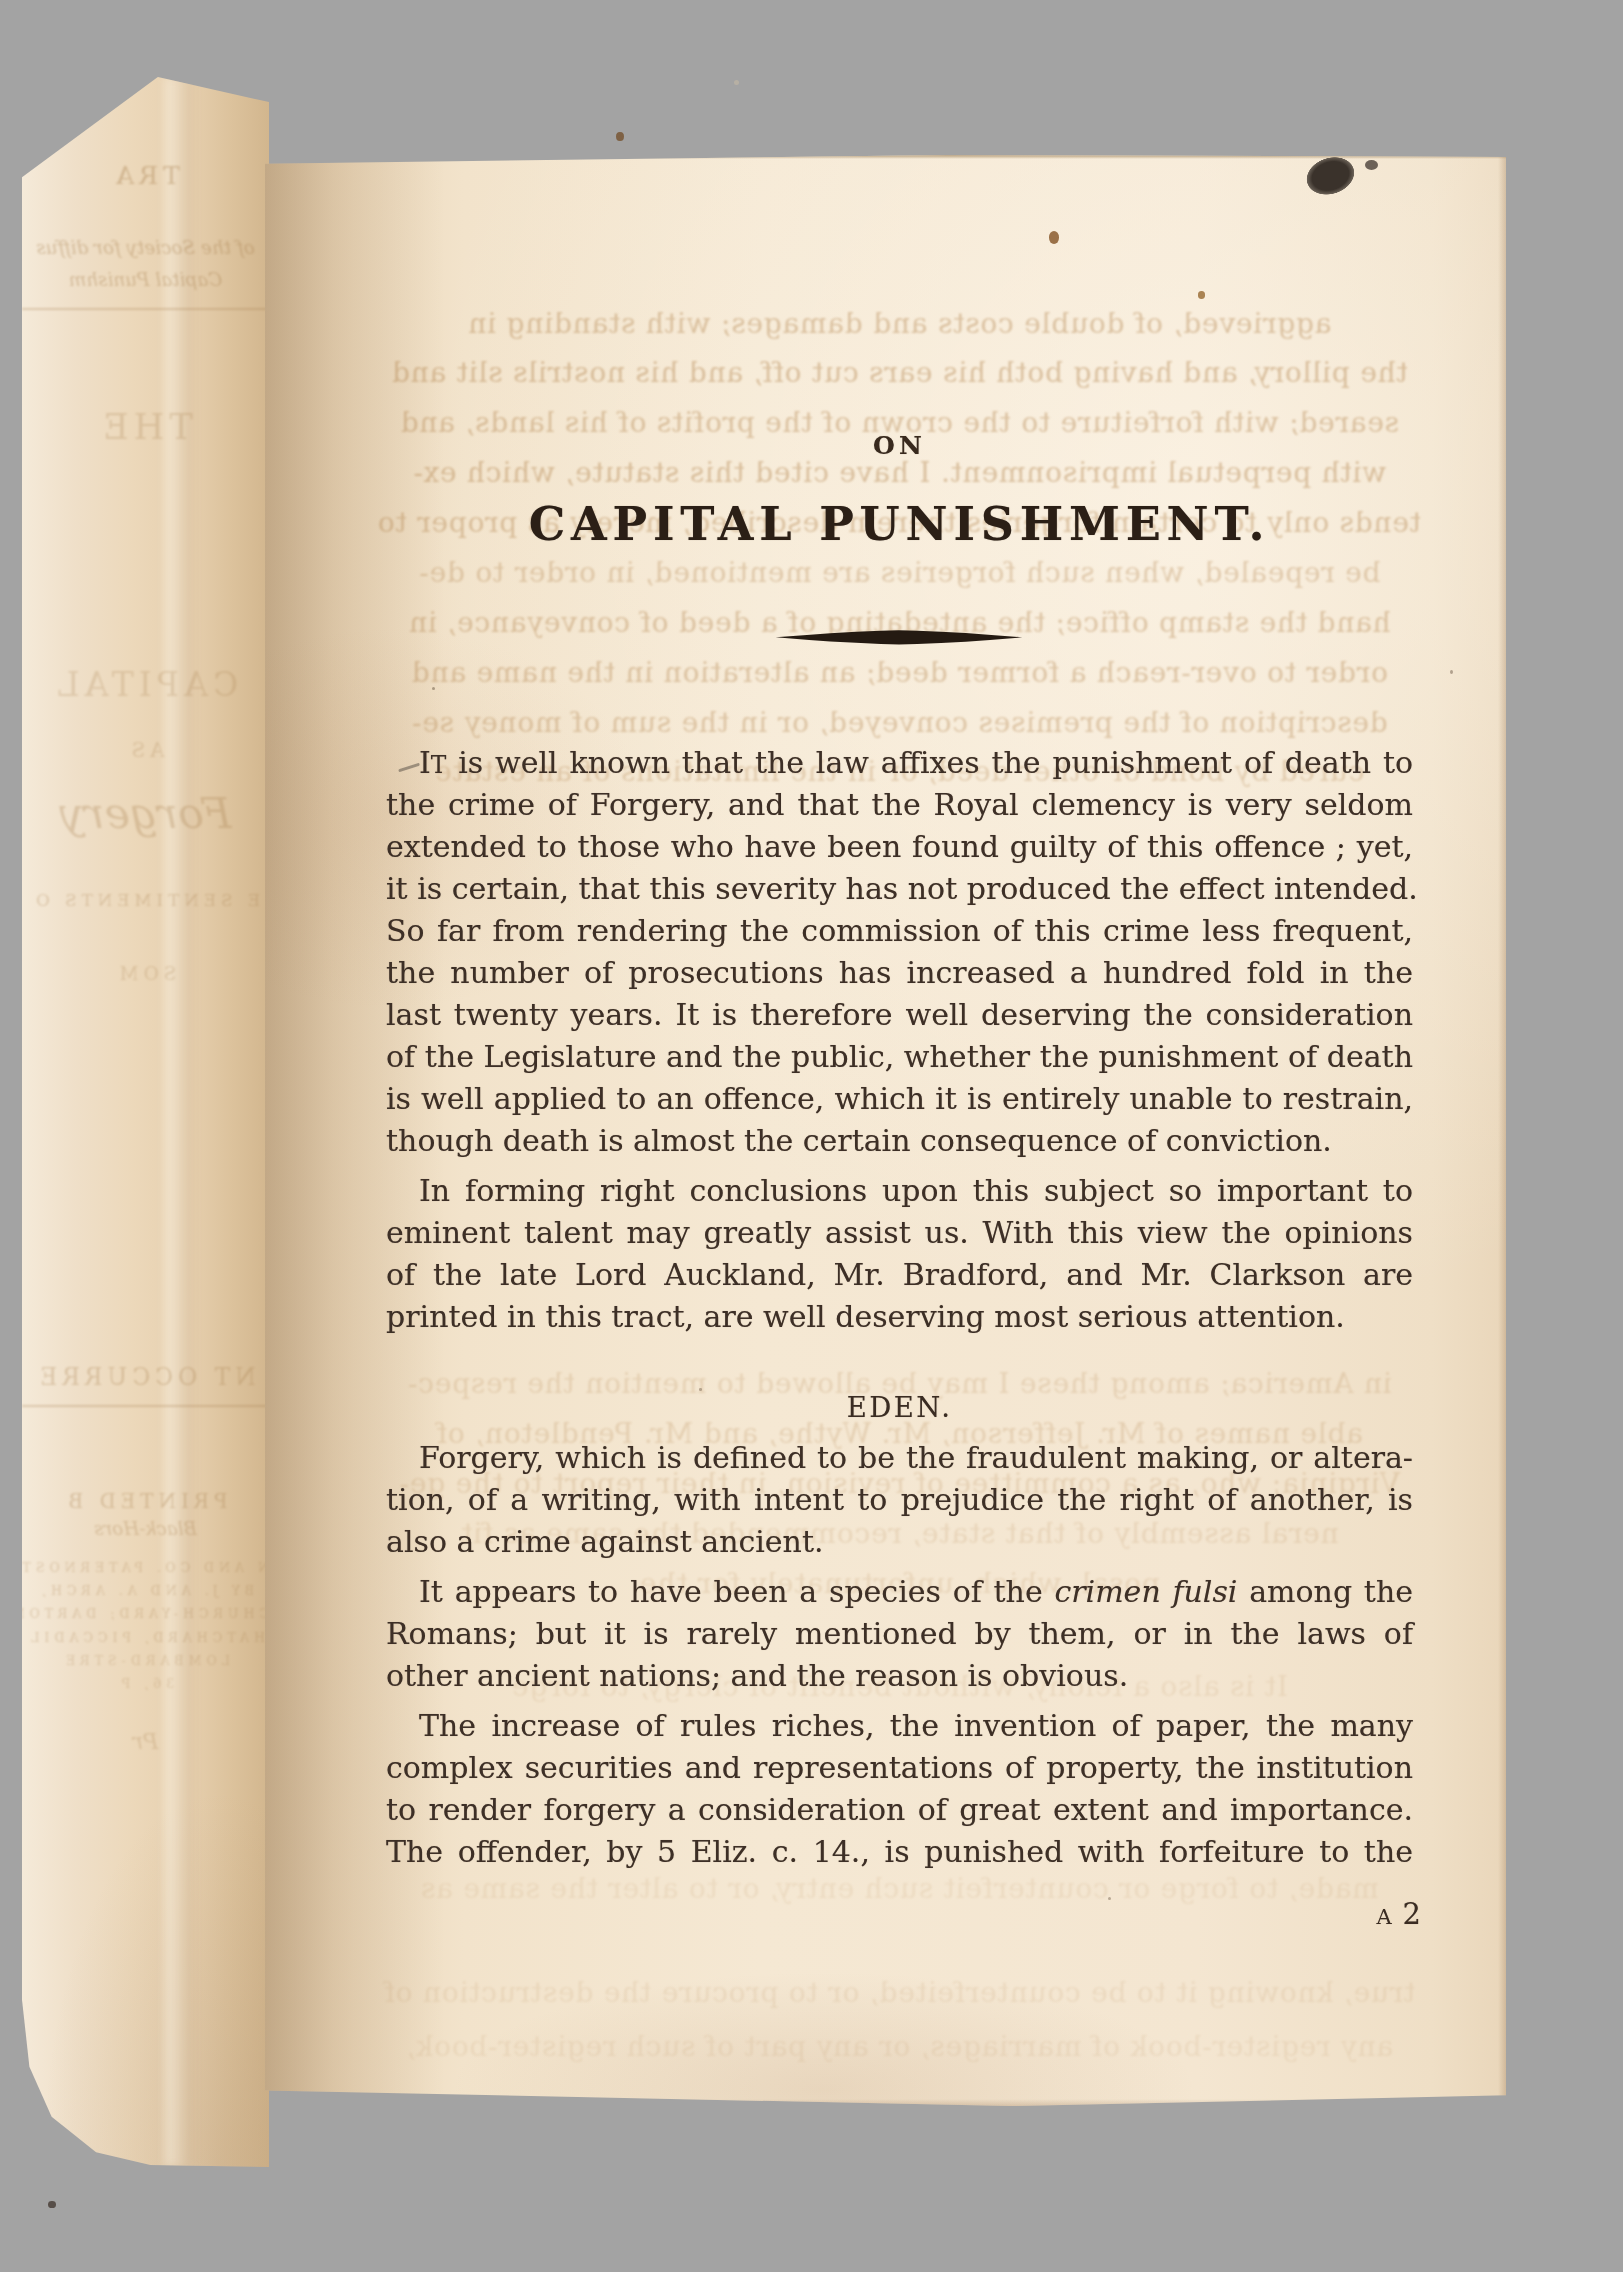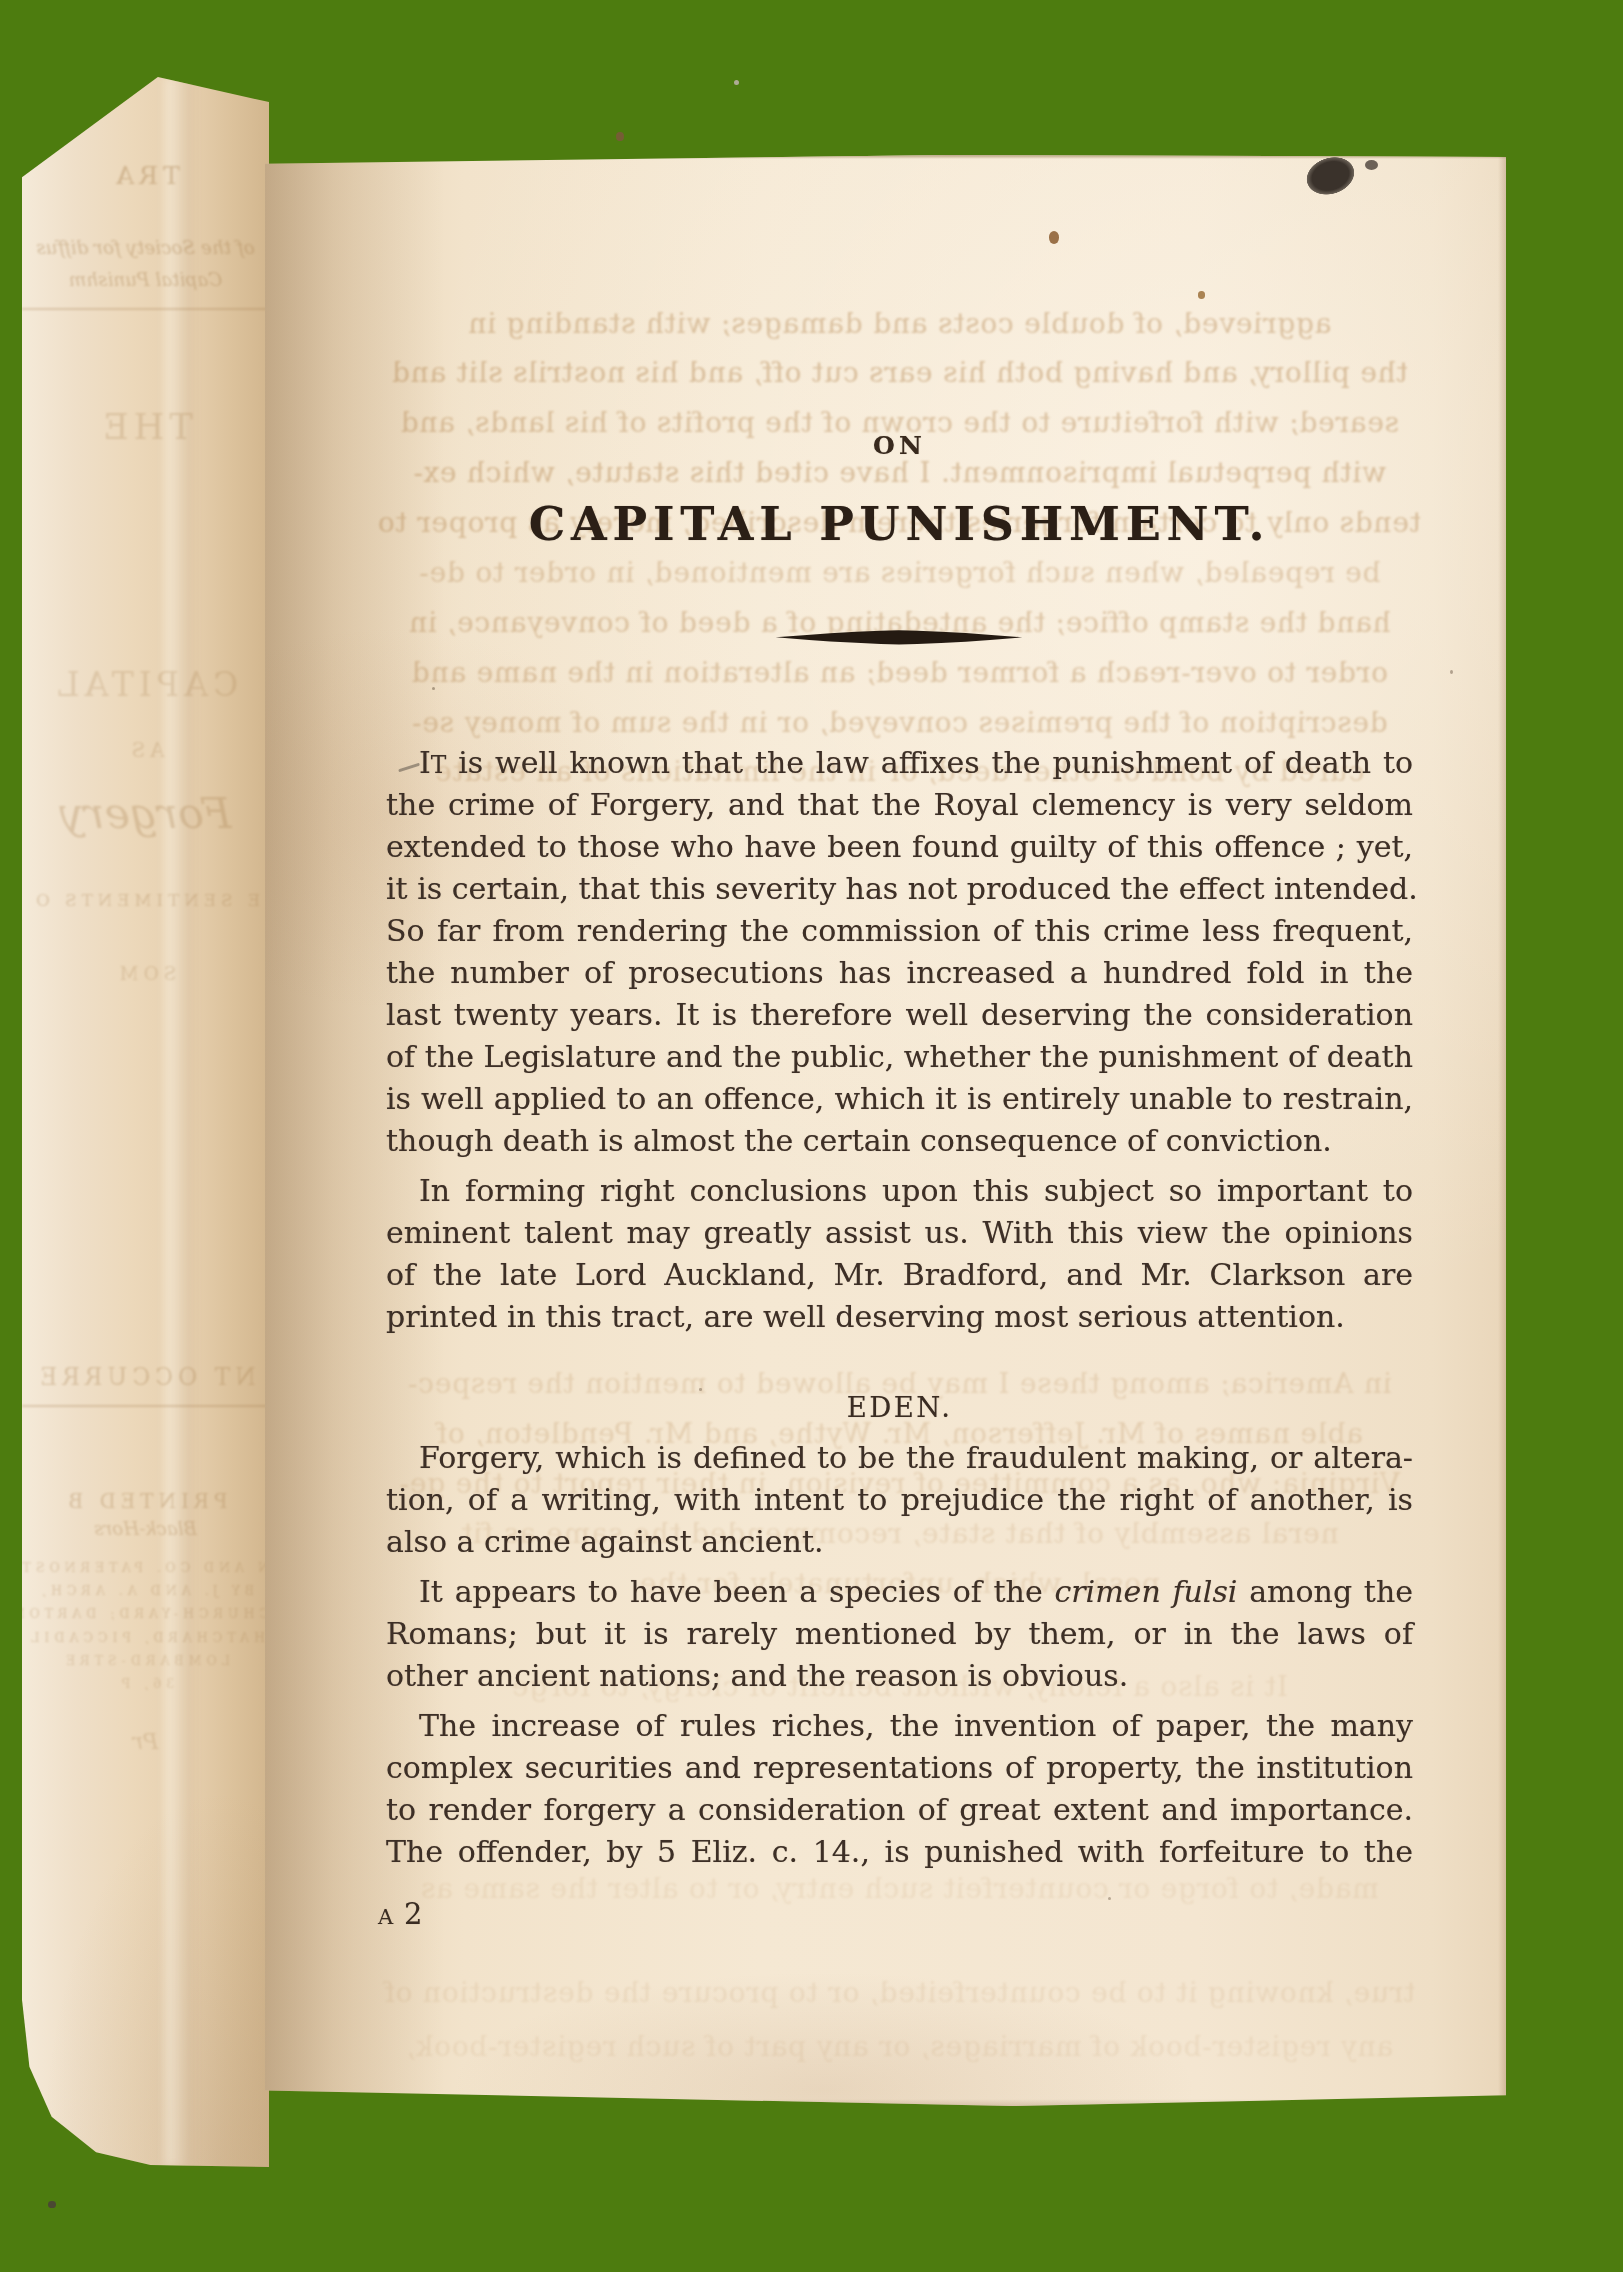--- a/index.html
+++ b/index.html
@@ -1,18 +1,18 @@
 <!DOCTYPE html>
 <html style="font-size:13.3px"><head>
 <meta charset="utf-8">
 <style>
   html,body{margin:0;padding:0;background:#ffffff;}
   .photo{
     position:relative; width:1624px; height:2273px; overflow:hidden;
-    background:#4d7c0f;
+    background:#a3a3a3;
     font-family:"DejaVu Serif", serif;
   }
   
   .leaf{
     position:absolute; left:22px; top:77px; width:247px; height:2090px;
     background:
       radial-gradient(120% 30% at 80% 100%, rgba(150,115,80,.18), transparent 60%),
       linear-gradient(to right,#f5ead9 0%, #efdfc8 22%, #ecd8ba 45%, #e6cfae 68%, #dcc29c 85%, #d2b68e 100%);
     clip-path:polygon(55% 0%,100% 1.2%,100% 100%,52% 99.9%,30% 99.3%,12% 97.6%,3% 95.2%,0% 92%,0% 4.8%);
   }
@@ -85,21 +85,21 @@
   .line{text-align:justify; text-align-last:justify; height:42px; overflow:visible; white-space:nowrap;}
   .line.noj{text-align-last:auto;}
   .line.ind{padding-left:33px;}
   .line .sc{font-size:23.4px;}
   .line .em{font-style:italic;}
   .eden{
     margin-top:48px; height:33px; text-align:center;
     font-size:27.5px; letter-spacing:2.5px; color:#3a2c22;
   }
   .eden + .para{margin-top:18.4px;}
-  .sig{margin-top:20px; text-align:left; height:37px; color:#3a2c22;}
+  .sig{margin-top:20px; text-align:right; height:37px; color:#3a2c22;}
   .sig .sig-a{font-size:21px; letter-spacing:1.7px;}
   .sig .sig-2{font-size:29px;}
   
   .blot{
     position:absolute; top:1.7px; left:1041px; width:62px; height:42px; z-index:3;
     background:radial-gradient(55% 60% at 40% 45%, #3a322b 0 55%, rgba(58,50,43,.75) 70%, transparent 72%);
     border-radius:40% 60% 55% 45%/50% 45% 60% 50%;
     transform:rotate(-18deg);
   }
   .blot-sat{

